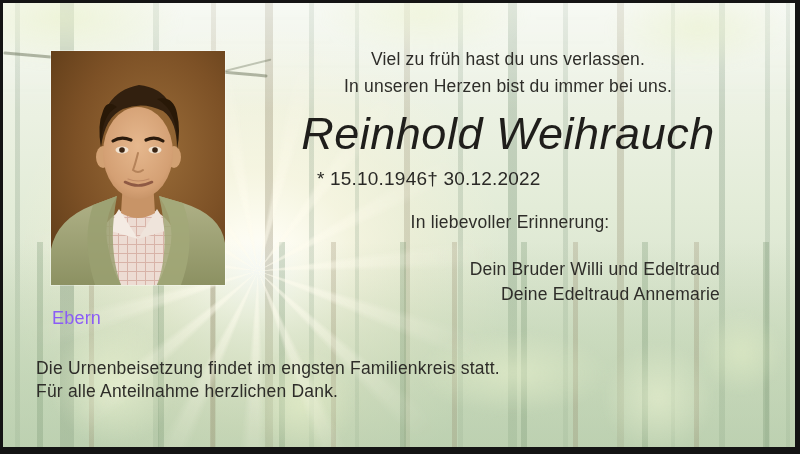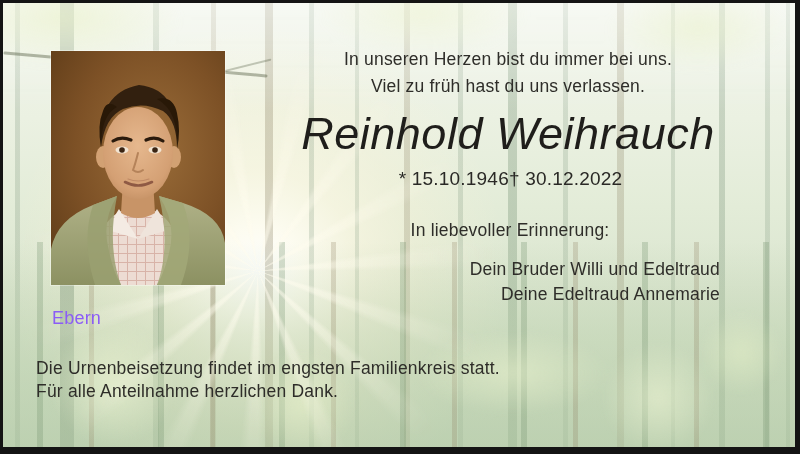--- a/index.html
+++ b/index.html
@@ -114,25 +114,25 @@
     left:300px;top:46px;width:416px;
     text-align:center;font-size:17.5px;line-height:27px;color:#2e2d29;
   }
   .name{
     left:280px;top:108px;width:456px;
     text-align:center;font-size:45px;line-height:52px;
     color:#1f1e1b;letter-spacing:.5px;font-style:italic;
   }
   .dates{
     left:317px;top:168px;width:387px;
-    display:flex;justify-content:center;
+    display:flex;justify-content:flex-start;
     font-size:19px;color:#2a2926;
   }
   .memorial{
-    left:300px;top:220px;width:420px;
+    left:300px;top:212px;width:420px;
     text-align:center;font-size:17.5px;color:#2e2d29;
   }
   .mourners{
     left:300px;top:257px;width:420px;
     text-align:right;font-size:17.5px;line-height:25px;color:#2e2d29;
   }
   .place{
     left:52px;top:308px;font-size:18px;color:#8b5cf6;
   }
   .closing{
@@ -208,22 +208,22 @@
       <circle cx="104" cy="99" r="2.8" fill="#3a2413"></circle>
 
       <path d="M87 102 Q84 114 82 119 Q87 123 92 119" stroke="#b5835a" stroke-width="2" fill="none" stroke-linecap="round"></path>
 
       <path d="M74 131 Q87 138 101 131" stroke="#8f5a44" stroke-width="2.6" fill="none" stroke-linecap="round"></path>
       <path d="M77 128 Q87 132 98 128" stroke="#c08a66" stroke-width="1.2" fill="none" stroke-linecap="round"></path>
     </svg>
   </div>
 
   <div class="txt epigraph">
+    <div>Viel zu früh hast du uns verlassen.</div>
     <div>In unseren Herzen bist du immer bei uns.</div>
-    <div>Viel zu früh hast du uns verlassen.</div>
   </div>
 
   <div class="txt name">Reinhold Weihrauch</div>
 
   <div class="txt dates">
     <span>* 15.10.1946</span>
     <span>† 30.12.2022</span>
   </div>
 
   <div class="txt memorial">In liebevoller Erinnerung:</div>

